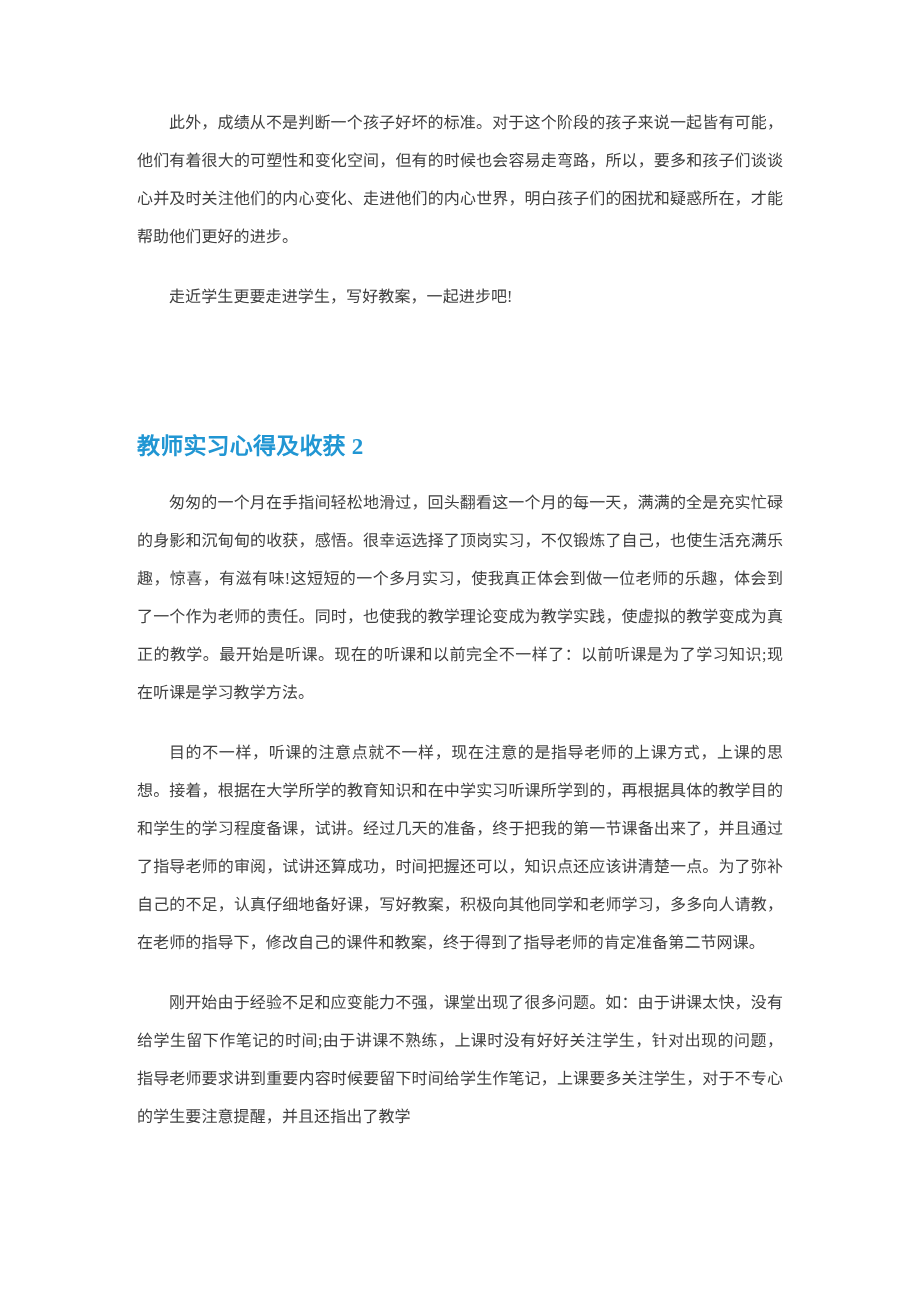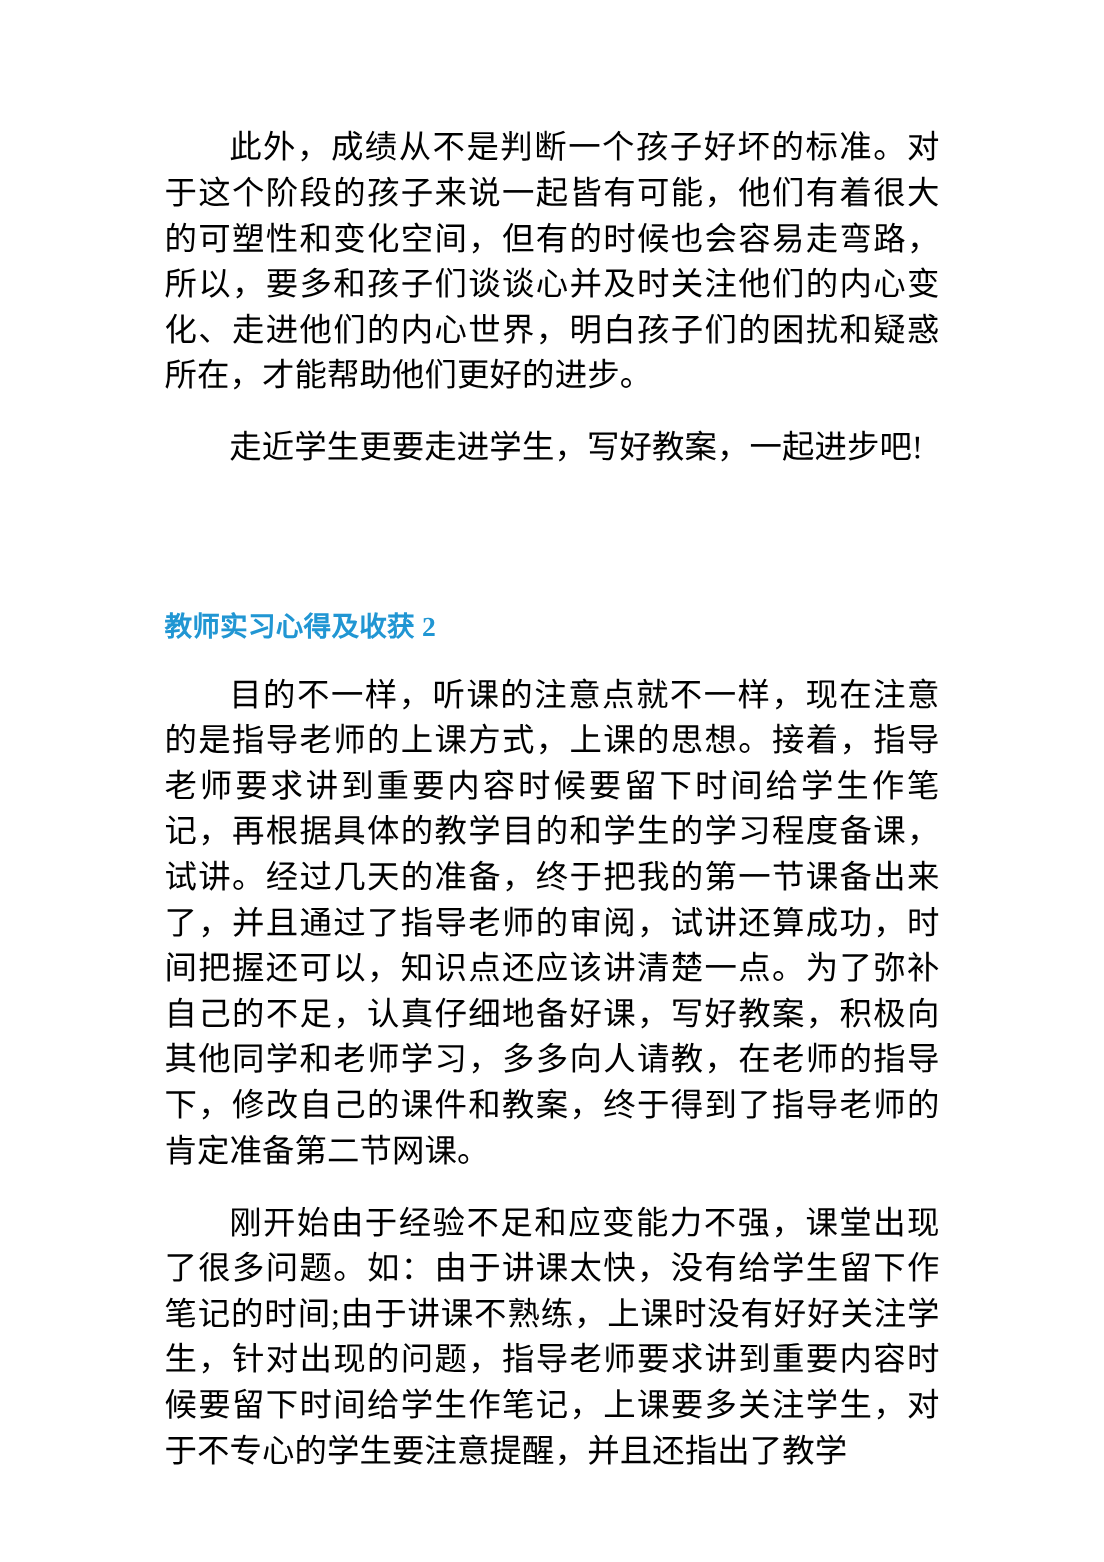--- a/index.html
+++ b/index.html
@@ -24,23 +24,23 @@
     position: absolute;
     left: 137px;
     top: 104px;
     width: 646px;
   }
 
   
   .para {
     margin: 0 0 22px 0;
     font-family: "Liberation Serif", "DejaVu Serif", serif;
-    font-size: 27px;
+    font-size: 16px;
     line-height: 38px;
-    color: #000000;
+    color: #404040;
     text-align: justify;
     text-justify: inter-ideograph;
     text-indent: 2em;
     letter-spacing: 0.1px;
     word-break: break-all;
     -webkit-font-smoothing: antialiased;
   }
 
   .para:last-child {
     margin-bottom: 0;
@@ -70,19 +70,20 @@
   <div class="page-body">
 
     <p class="para">此外，成绩从不是判断一个孩子好坏的标准。对于这个阶段的孩子来说一起皆有可能，他们有着很大的可塑性和变化空间，但有的时候也会容易走弯路，所以，要多和孩子们谈谈心并及时关注他们的内心变化、走进他们的内心世界，明白孩子们的困扰和疑惑所在，才能帮助他们更好的进步。</p>
 
     <p class="para">走近学生更要走进学生，写好教案，一起进步吧!</p>
 
     <div class="block-gap"></div>
 
     <h2 class="section-heading">教师实习心得及收获 2</h2>
 
+    <p class="para">匆匆的一个月在手指间轻松地滑过，回头翻看这一个月的每一天，满满的全是充实忙碌的身影和沉甸甸的收获，感悟。很幸运选择了顶岗实习，不仅锻炼了自己，也使生活充满乐趣，惊喜，有滋有味!这短短的一个多月实习，使我真正体会到做一位老师的乐趣，体会到了一个作为老师的责任。同时，也使我的教学理论变成为教学实践，使虚拟的教学变成为真正的教学。最开始是听课。现在的听课和以前完全不一样了：以前听课是为了学习知识;现在听课是学习教学方法。</p>
 
-    <p class="para">目的不一样，听课的注意点就不一样，现在注意的是指导老师的上课方式，上课的思想。接着，指导老师要求讲到重要内容时候要留下时间给学生作笔记，再根据具体的教学目的和学生的学习程度备课，试讲。经过几天的准备，终于把我的第一节课备出来了，并且通过了指导老师的审阅，试讲还算成功，时间把握还可以，知识点还应该讲清楚一点。为了弥补自己的不足，认真仔细地备好课，写好教案，积极向其他同学和老师学习，多多向人请教，在老师的指导下，修改自己的课件和教案，终于得到了指导老师的肯定准备第二节网课。</p>
+    <p class="para">目的不一样，听课的注意点就不一样，现在注意的是指导老师的上课方式，上课的思想。接着，根据在大学所学的教育知识和在中学实习听课所学到的，再根据具体的教学目的和学生的学习程度备课，试讲。经过几天的准备，终于把我的第一节课备出来了，并且通过了指导老师的审阅，试讲还算成功，时间把握还可以，知识点还应该讲清楚一点。为了弥补自己的不足，认真仔细地备好课，写好教案，积极向其他同学和老师学习，多多向人请教，在老师的指导下，修改自己的课件和教案，终于得到了指导老师的肯定准备第二节网课。</p>
 
     <p class="para">刚开始由于经验不足和应变能力不强，课堂出现了很多问题。如：由于讲课太快，没有给学生留下作笔记的时间;由于讲课不熟练，上课时没有好好关注学生，针对出现的问题，指导老师要求讲到重要内容时候要留下时间给学生作笔记，上课要多关注学生，对于不专心的学生要注意提醒，并且还指出了教学</p>
 
   </div>
 </div>
 
 </body></html>

